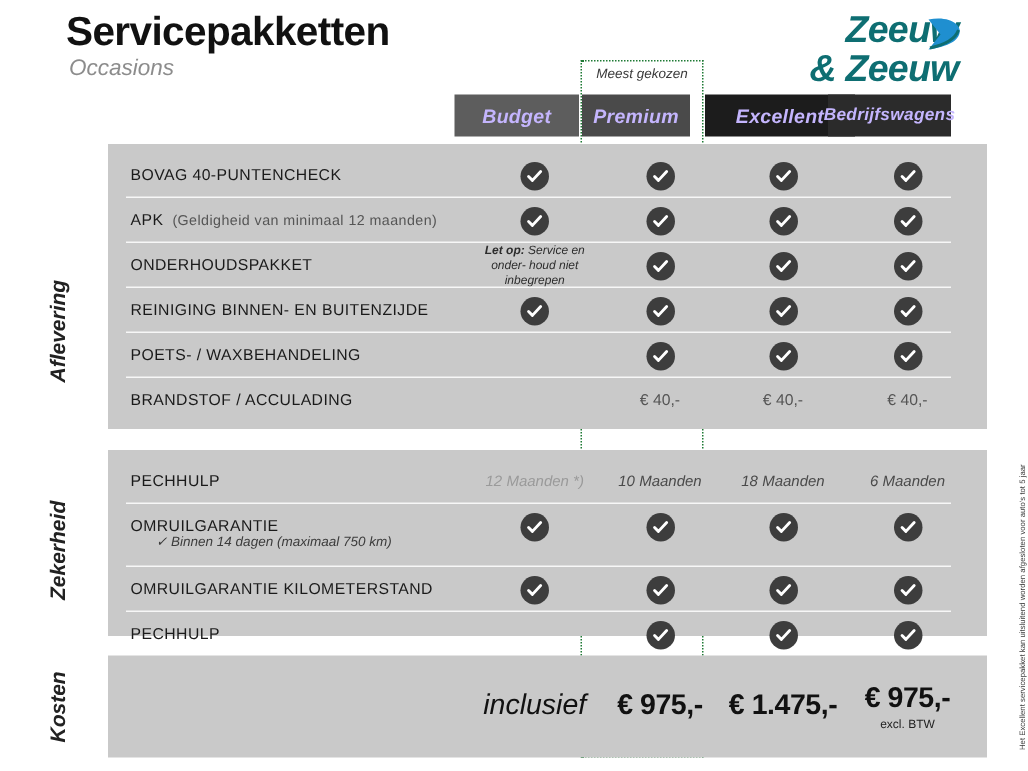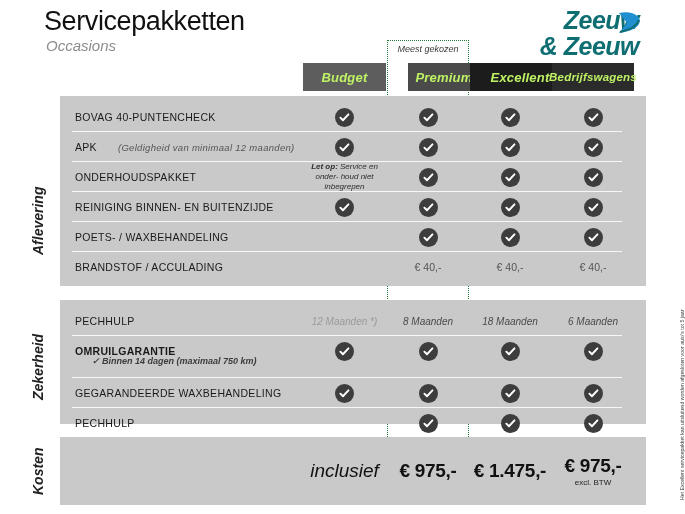--- a/index.html
+++ b/index.html
@@ -9,21 +9,21 @@
     font-family:"Liberation Sans", sans-serif;
     color:#1a1a1a;
     overflow:hidden;
     position:relative;
   }
   .page{position:absolute;inset:0;}
 
   
   .title{
     position:absolute;left:44px;top:6px;
-    font-size:27px;font-weight:normal;letter-spacing:-0.4px;color:#111;
+    font-size:27px;font-weight:bold;letter-spacing:-0.4px;color:#111;
   }
   .subtitle{
     position:absolute;left:46px;top:37px;
     font-size:15px;font-style:italic;color:#8c8c8c;font-weight:normal;
   }
   .logo{
     position:absolute;right:46px;top:8px;
     text-align:right;line-height:1.02;
   }
   .logo .l1,.logo .l2{
@@ -31,59 +31,59 @@
   }
   .logo .l1{color:#0e6e72;}
   .logo .l2{color:#0e6e72;}
   .swoosh{
     position:absolute;right:42px;top:10px;width:26px;height:26px;
   }
 
   
   .colhead{
     position:absolute;top:63px;height:28px;
-    color:#bef264;font-style:italic;font-weight:bold;font-size:13px;
+    color:#c4b5fd;font-style:italic;font-weight:bold;font-size:13px;
     display:flex;align-items:center;justify-content:center;
     letter-spacing:0.2px;
   }
   .ch-budget{left:303px;width:83px;background:#5d5d5d;}
-  .ch-premium{left:408px;width:72px;background:#4a4a4a;}
+  .ch-premium{left:388px;width:72px;background:#4a4a4a;}
   .ch-excellent{left:470px;width:100px;background:#1c1c1c;}
   .ch-bedrijf{left:552px;width:82px;background:#2b2b2b;font-size:11.5px;}
 
   .meest{
     position:absolute;left:388px;top:44px;width:80px;
     text-align:center;font-size:9px;font-style:italic;color:#3a3a3a;
   }
 
   
   .premium-outline{
     position:absolute;left:387px;top:40px;width:82px;height:465px;
     border:1.5px dotted #1e7a34;
     box-sizing:border-box;
     pointer-events:none;
   }
 
   
-  .block{position:absolute;left:60px;width:586px;background:#c9c9c9;}
+  .block{position:absolute;left:72px;width:586px;background:#c9c9c9;}
   .block-aflevering{top:96px;height:190px;}
   .block-zekerheid{top:300px;height:124px;}
   .block-kosten{top:437px;height:68px;}
 
   .row{
     position:absolute;left:0;width:574px;height:30px;
     box-sizing:border-box;
   }
   .row .label{
     position:absolute;left:15px;top:0;height:30px;
     display:flex;align-items:center;
     font-size:10.5px;letter-spacing:0.3px;color:#1a1a1a;
   }
   .row .label .sub{
-    font-style:italic;color:#555;font-size:9.5px;margin-left:21px;font-weight:normal;
+    color:#555;font-size:9.5px;margin-left:6px;font-weight:normal;
   }
   .row .sep{
     position:absolute;left:12px;right:12px;bottom:0;height:1px;background:#ffffff;opacity:.85;
   }
   .subline{
     position:absolute;left:32px;font-size:9px;font-style:italic;color:#3c3c3c;
   }
 
   
   .cell{position:absolute;top:0;height:30px;display:flex;align-items:center;justify-content:center;}
@@ -329,27 +329,27 @@
       <div class="cell c3 price-cell">€ 40,-</div>
       <div class="cell c4 price-cell">€ 40,-</div>
     </div>
   </div>
 
   <div class="block block-zekerheid">
 
     <div class="row" style="top:6px;">
       <div class="label">PECHHULP</div>
       <div class="cell c1 warranty-cell muted">12 Maanden *)</div>
-      <div class="cell c2 warranty-cell">8 Maanden</div>
+      <div class="cell c2 warranty-cell">10 Maanden</div>
       <div class="cell c3 warranty-cell">18 Maanden</div>
       <div class="cell c4 warranty-cell">6 Maanden</div>
       <div class="sep"></div>
     </div>
 
-    <div class="row" style="top:36px;height:42px;font-weight:bold;">
+    <div class="row" style="top:36px;height:42px;">
       <div class="label">OMRUILGARANTIE</div>
       <div class="subline" style="top:20px;">✓  Binnen 14 dagen (maximaal 750 km)</div>
       <div class="cell c1">
           <span class="check">
             <svg width="11" height="11" viewBox="0 0 12 12">
               <path d="M1.5 6.2 L4.3 9 L10.3 2.6" stroke="#fff" stroke-width="2.1" fill="none" stroke-linecap="round" stroke-linejoin="round"></path>
             </svg>
           </span>
         </div>
       <div class="cell c2">
@@ -370,21 +370,21 @@
           <span class="check">
             <svg width="11" height="11" viewBox="0 0 12 12">
               <path d="M1.5 6.2 L4.3 9 L10.3 2.6" stroke="#fff" stroke-width="2.1" fill="none" stroke-linecap="round" stroke-linejoin="round"></path>
             </svg>
           </span>
         </div>
       <div class="sep"></div>
     </div>
 
     <div class="row" style="top:78px;">
-      <div class="label">GEGARANDEERDE WAXBEHANDELING</div>
+      <div class="label">OMRUILGARANTIE KILOMETERSTAND</div>
       <div class="cell c1">
           <span class="check">
             <svg width="11" height="11" viewBox="0 0 12 12">
               <path d="M1.5 6.2 L4.3 9 L10.3 2.6" stroke="#fff" stroke-width="2.1" fill="none" stroke-linecap="round" stroke-linejoin="round"></path>
             </svg>
           </span>
         </div>
       <div class="cell c2">
           <span class="check">
             <svg width="11" height="11" viewBox="0 0 12 12">

